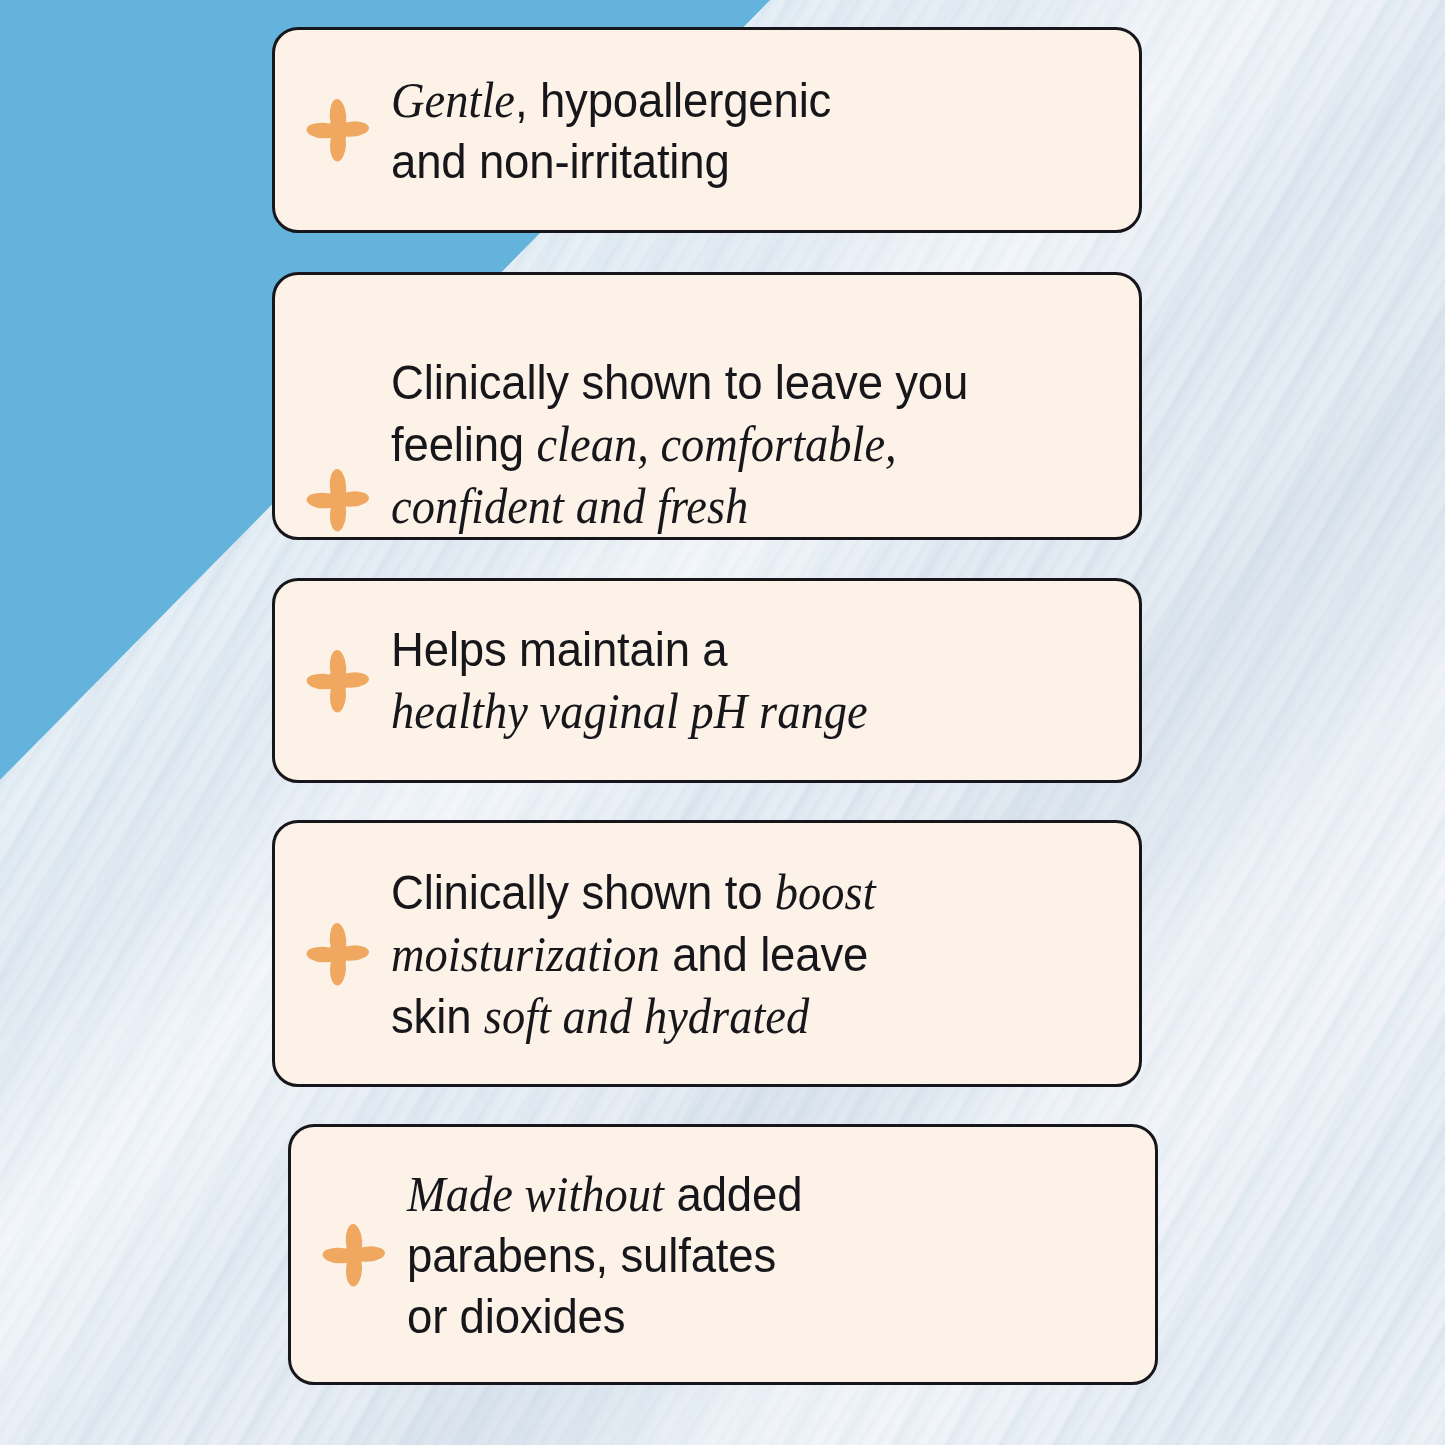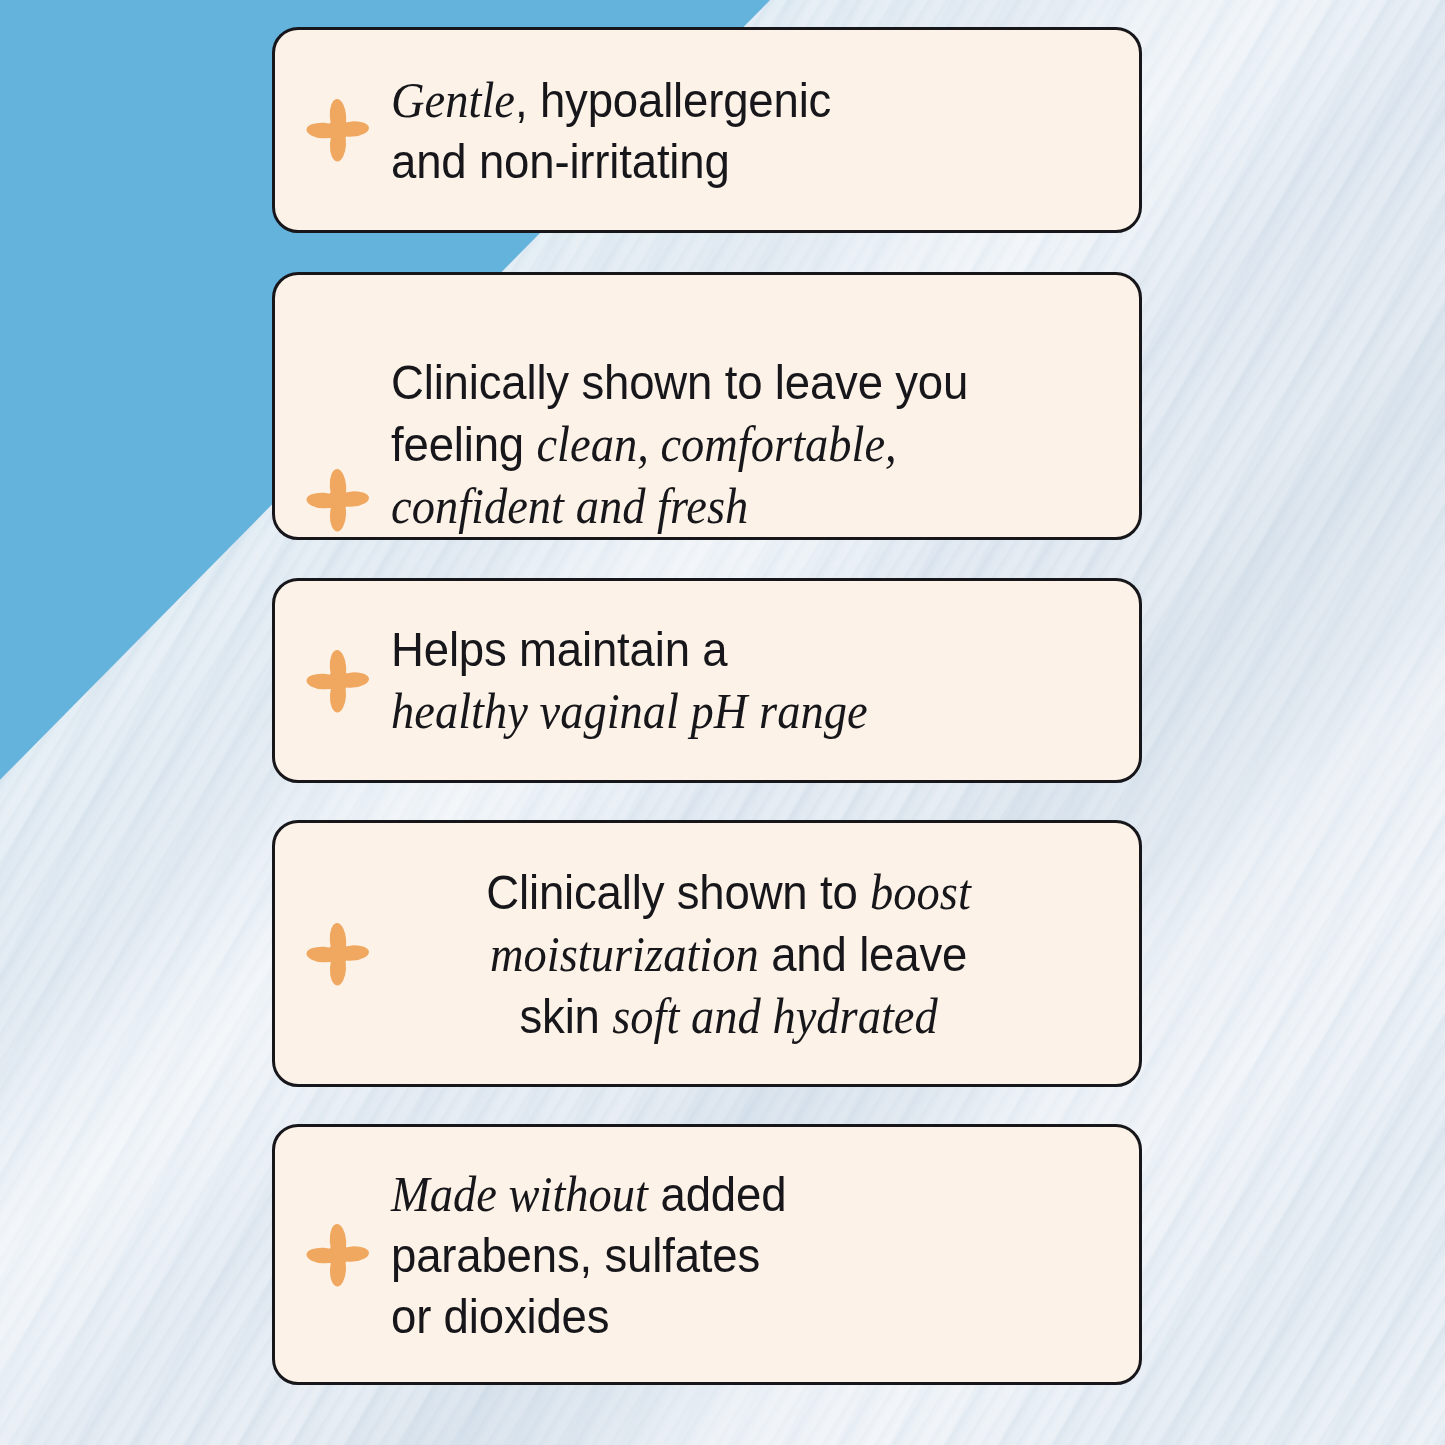--- a/index.html
+++ b/index.html
@@ -152,23 +152,23 @@
   }
 
   
   #card-1 { top: 27px; }
   #card-1 .card { height: 206px; }
   #card-2 { top: 272px; }
   #card-2 .card { height: 268px; align-items: flex-end; }
   #card-3 { top: 578px; }
   #card-3 .card { height: 205px; justify-content: center; }
   #card-4 { top: 820px; }
-  #card-4 .card { height: 267px; text-align: center; }
+  #card-4 .card { height: 267px; }
   #card-5 { top: 1124px; }
-  #card-5 .card { height: 261px; }
+  #card-5 .card { height: 261px; margin-left: 16px; }
 </style>
 </head>
 <body>
 
 <div id="stage">
 
   <div class="bg-base"></div>
   <div class="bg-band-a"></div>
   <div class="bg-band-b"></div>
   <div class="bg-shade"></div>

